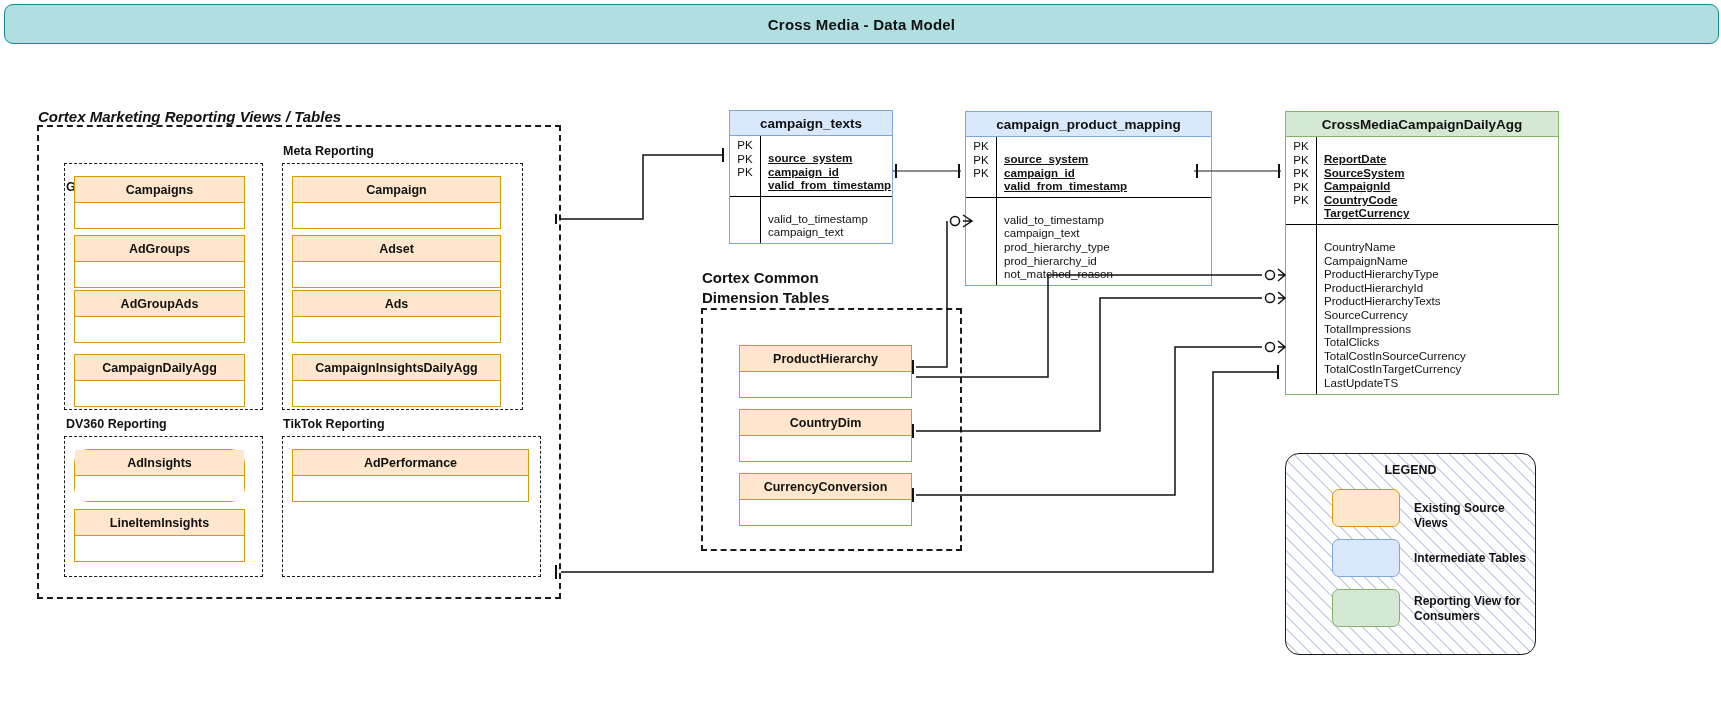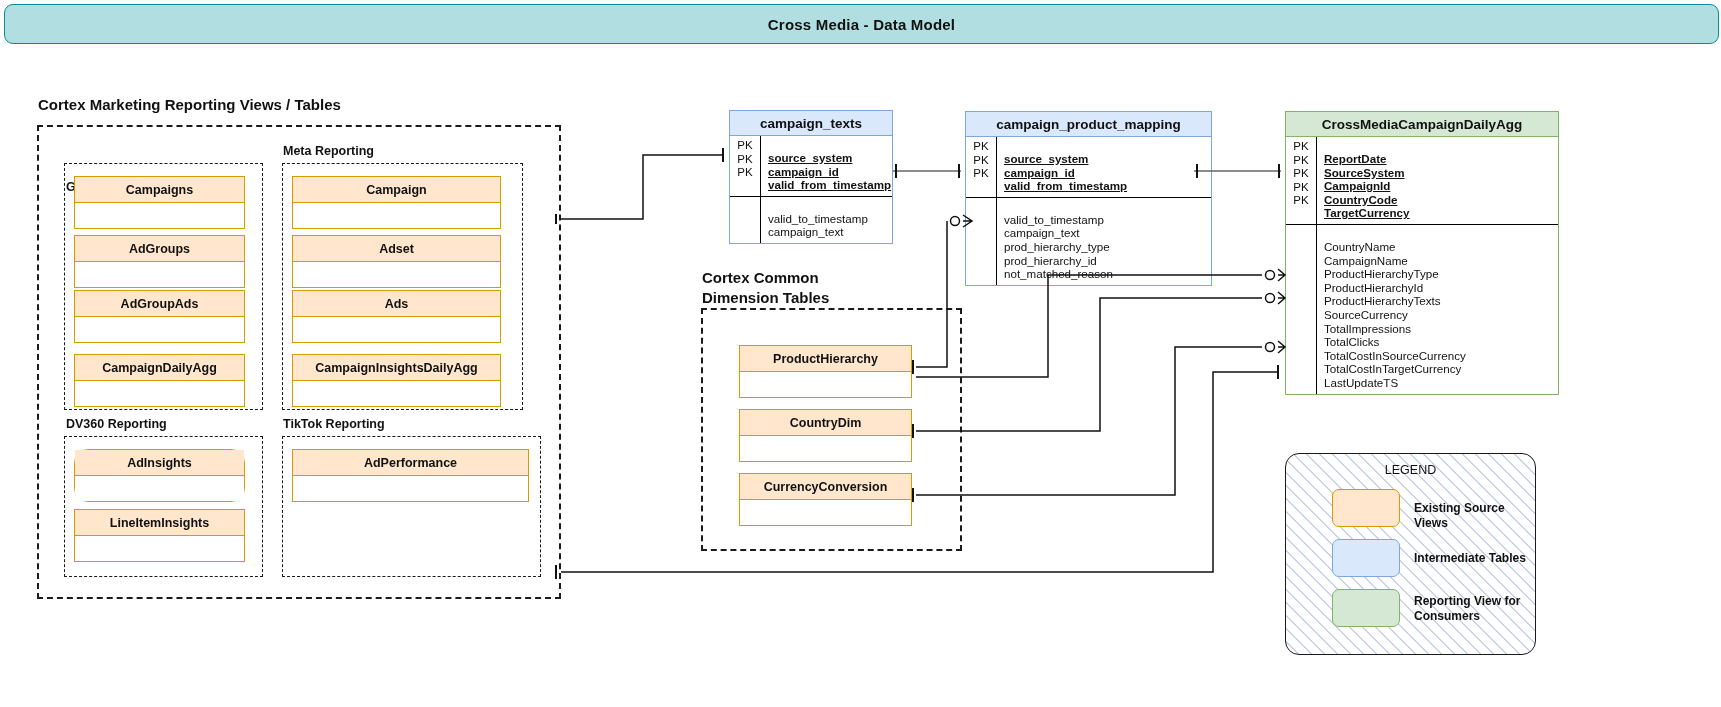--- a/index.html
+++ b/index.html
@@ -55,40 +55,40 @@
   .legend{
     position:absolute;border:1.4px solid #1a1a1a;border-radius:14px;
     background:
       repeating-linear-gradient(45deg,
         rgba(255,255,255,0) 0px, rgba(255,255,255,0) 8px,
         #c9d3e8 8px, #c9d3e8 9.2px);
     background-color:#ffffff;
     overflow:hidden;
   }
   .legend-title{position:absolute;left:0;right:0;top:9px;text-align:center;
-                font-size:12.5px;font-weight:normal;color:#111;}
+                font-size:12.5px;font-weight:bold;color:#111;}
   .sw{position:absolute;width:68px;height:38px;border-radius:7px;box-sizing:border-box;}
   .sw.orange{background:#ffe6cc;border:1.6px solid #d79b00;}
   .sw.blue{background:#dae8fc;border:1.6px solid #7ea6e0;}
   .sw.green{background:#d5e8d4;border:1.6px solid #82b366;}
   .sw-lbl{position:absolute;font-size:12px;font-weight:bold;color:#111;line-height:15px;}
 
   
   #wires{position:absolute;left:0;top:0;width:1721px;height:707px;pointer-events:none;}
 </style>
 </head>
 <body>
 
 <div id="canvas">
 
   <div class="banner">
     <span class="banner-text">Cross Media - Data Model</span>
   </div>
 
-  <div class="sec-title" style="left:38px;top:96px;">Cortex Marketing Reporting Views / Tables</div>
+  <div class="sec-title" style="left:38px;top:108px;font-style:italic;">Cortex Marketing Reporting Views / Tables</div>
   <div class="sec-title" style="left:702px;top:268px;line-height:20px;">Cortex Common
 Dimension Tables</div>
 
   <div class="dashbox" style="left:37px;top:125px;width:520px;height:470px;"></div>
 
   <div class="grp-title" style="left:66px;top:144px;margin-top:36px;">Google Ads Reporting</div>
   <div class="dashbox thin" style="left:64px;top:163px;width:197px;height:245px;"></div>
 
   <div class="ent" style="left:74px;top:176px;width:171px;">
     <div class="hd">Campaigns</div>

